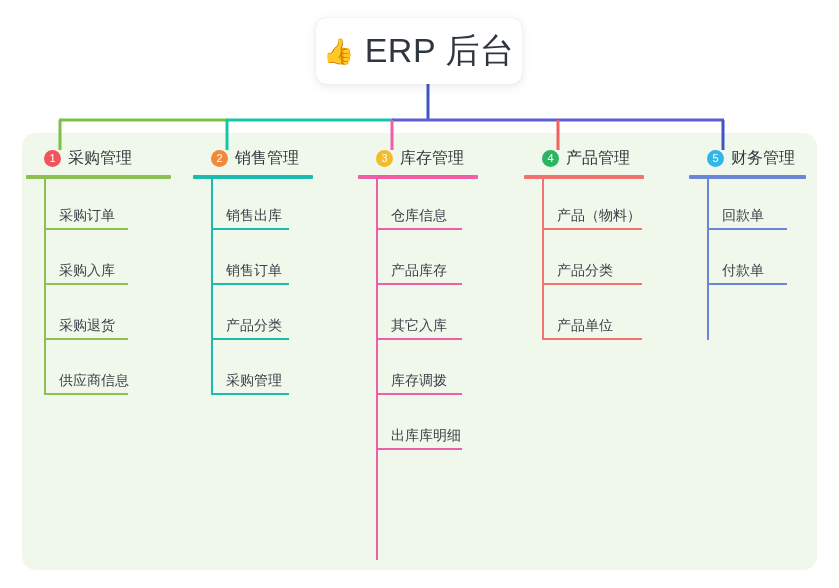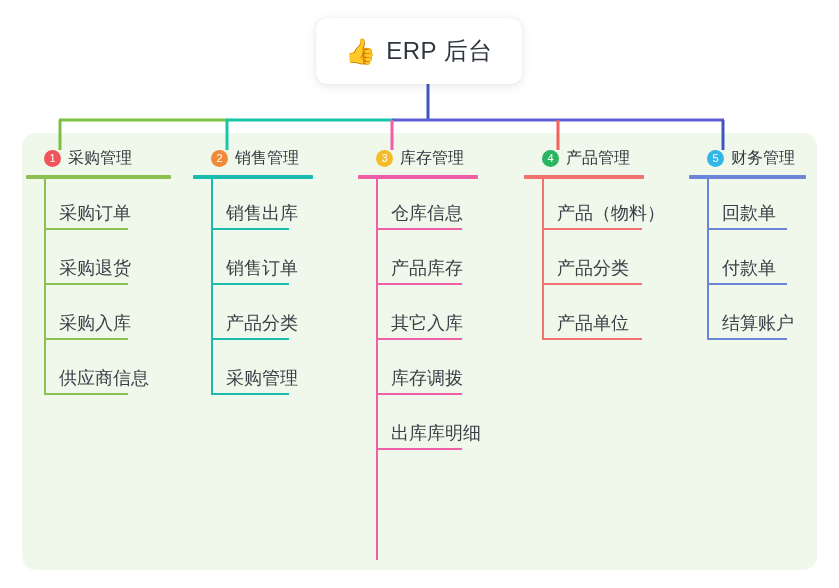--- a/index.html
+++ b/index.html
@@ -36,21 +36,21 @@
     justify-content: center;
     gap: 10px;
     box-sizing: border-box;
   }
   .title-emoji {
     font-size: 25px;
     line-height: 1;
     display: inline-block;
   }
   .title-text {
-    font-size: 24px;
+    font-size: 34px;
     color: #2f3640;
     letter-spacing: 0.5px;
     white-space: nowrap;
   }
 
   
   .canvas-panel {
     position: absolute;
     left: 22px;
     top: 133px;
@@ -126,21 +126,21 @@
   }
   .item {
     position: relative;
     height: 55px;
     box-sizing: border-box;
   }
   .item-label {
     position: absolute;
     left: 33px;
     bottom: 9px;
-    font-size: 18px;
+    font-size: 14px;
     color: #3a3f47;
     white-space: nowrap;
   }
   .item-rule {
     position: absolute;
     left: 18px;
     bottom: 4px;
     height: 2px;
   }
 </style>
@@ -177,28 +177,28 @@
           <span class="col-title">采购管理</span>
         </div>
         <div class="header-rule" style="background: rgb(140, 193, 82); width: 145px;"></div>
         <div class="items">
           <div class="spine" style="background: rgb(140, 193, 82); height: 216px;"></div>
           <div class="item">
             <span class="item-label">采购订单</span>
             <div class="item-rule" style="background: rgb(140, 193, 82); width: 84px;"></div>
           </div>
           <div class="item">
+            <span class="item-label">采购入库</span>
+            <div class="item-rule" style="background: rgb(140, 193, 82); width: 84px;"></div>
+          </div>
+          <div class="item">
             <span class="item-label">采购退货</span>
             <div class="item-rule" style="background: rgb(140, 193, 82); width: 84px;"></div>
           </div>
           <div class="item">
-            <span class="item-label">采购入库</span>
-            <div class="item-rule" style="background: rgb(140, 193, 82); width: 84px;"></div>
-          </div>
-          <div class="item">
             <span class="item-label">供应商信息</span>
             <div class="item-rule" style="background: rgb(140, 193, 82); width: 84px;"></div>
           </div>
         </div>
       </div>
       <div class="column" style="left: 193px; width: 150px;">
         <div class="col-header">
           <span class="badge" style="background: rgb(240, 137, 58);">2</span>
           <span class="col-title">销售管理</span>
         </div>
@@ -284,21 +284,17 @@
         <div class="items">
           <div class="spine" style="background: rgb(107, 134, 214); height: 161px;"></div>
           <div class="item">
             <span class="item-label">回款单</span>
             <div class="item-rule" style="background: rgb(107, 134, 214); width: 80px;"></div>
           </div>
           <div class="item">
             <span class="item-label">付款单</span>
             <div class="item-rule" style="background: rgb(107, 134, 214); width: 80px;"></div>
           </div>
-          <div class="item">
-            <span class="item-label">结算账户</span>
-            <div class="item-rule" style="background: rgb(107, 134, 214); width: 80px;"></div>
-          </div>
         </div>
       </div>
     </div>
 
 </div>
 
 </body></html>

